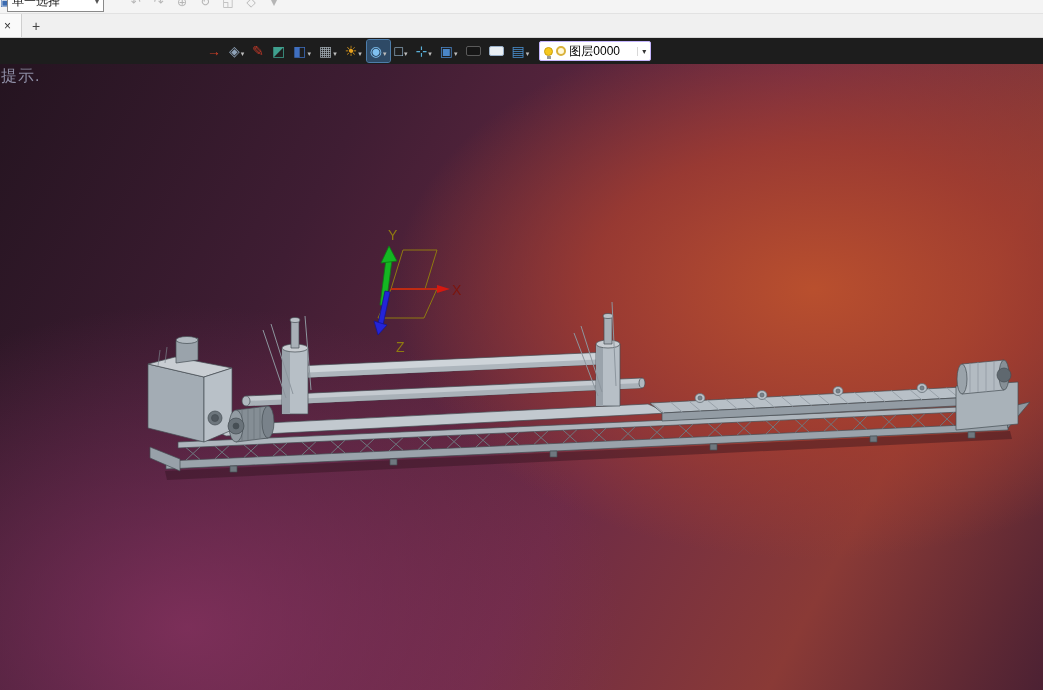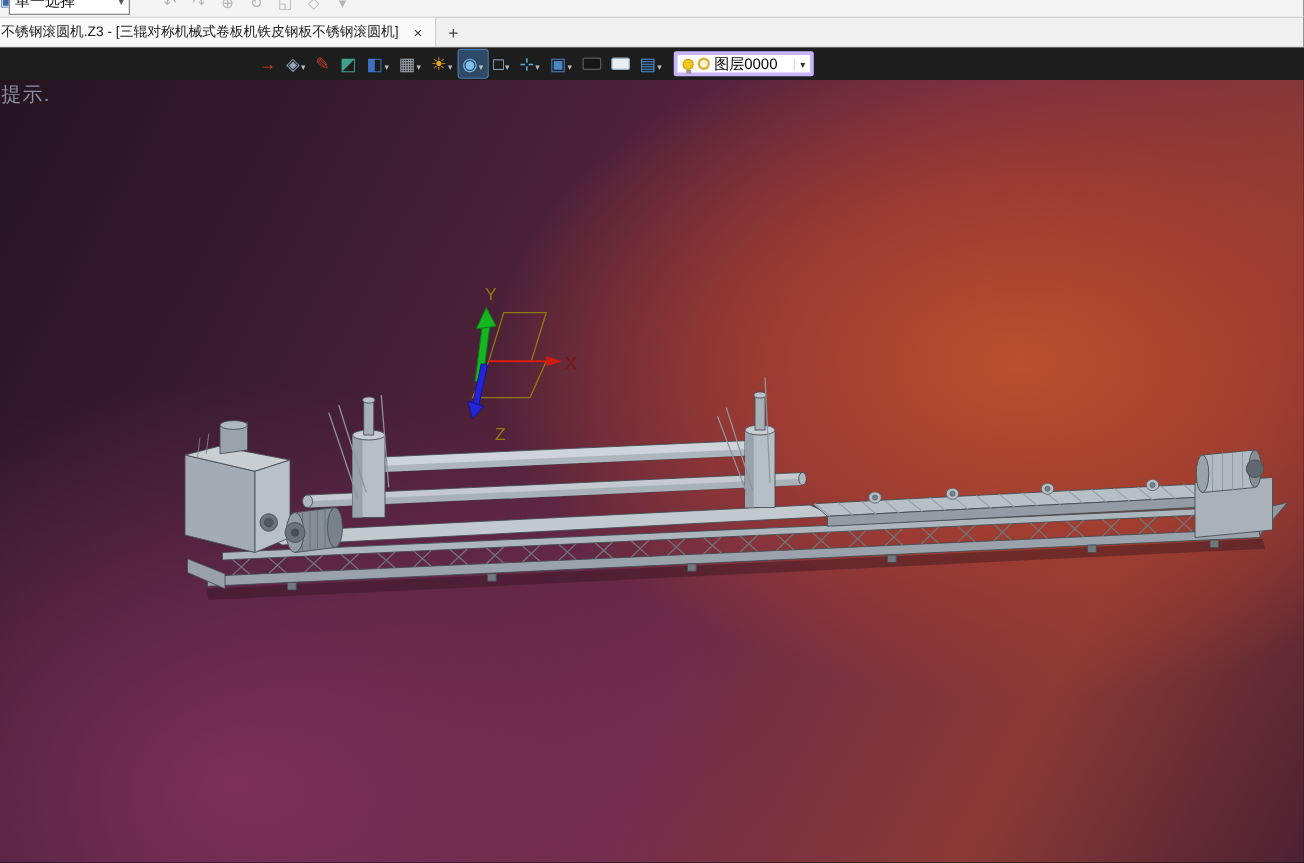--- a/index.html
+++ b/index.html
@@ -23,21 +23,21 @@
   .new-tab{width:28px;display:flex;align-items:center;justify-content:center;font-size:14px;color:#444}
 
   
   .ribbon{height:26px;background:#1d1d1d;display:flex;align-items:center;padding-left:204px;gap:2px}
   .tb-icon{height:22px;display:flex;align-items:center;padding:0 3px;border-radius:2px;gap:1px}
   .tb-icon .glyph{font-size:14px;line-height:22px}
   .tb-icon .swatch{width:15px;height:10px;border-radius:2px}
   .tb-icon .tb-caret{font-size:7px;color:#bdbdbd;align-self:center;margin-top:6px}
   .tb-icon.active{background:#2e4a66;outline:1px solid #4d7dab}
   .layer-combo{display:flex;align-items:center;gap:3px;height:20px;min-width:112px;margin-left:5px;
-    background:#fff;border:3px solid #c4b5fd;border-radius:2px;padding:0 4px;font-size:12px;color:#000}
+    background:#fff;border:1px solid #c4b5fd;border-radius:2px;padding:0 4px;font-size:12px;color:#000}
   .bulb{width:9px;height:9px;border-radius:50%;background:#f6c81d;border:1px solid #caa00e;position:relative}
   .bulb:after{content:"";position:absolute;left:2px;top:8px;width:4px;height:3px;background:#9a9a9a}
   .ring{width:10px;height:10px;border-radius:50%;border:2px solid #d9b13b;background:#fff8d8}
   .layer-caret{margin-left:auto;font-size:8px;color:#333;padding-left:4px;border-left:1px solid #d8d8d8}
 
   
   .viewport{position:relative;height:626px;overflow:hidden;
     background:
       radial-gradient(ellipse 560px 360px at 78% 36%, rgba(188,81,45,0.95) 0%, rgba(166,62,46,0.78) 40%, rgba(120,40,48,0) 75%),
       radial-gradient(ellipse 700px 520px at 18% 90%, rgba(140,52,100,0.75) 0%, rgba(140,52,100,0) 62%),
@@ -61,21 +61,20 @@
       <span class="mi" style="color: rgb(181, 181, 181);">⊕</span>
       <span class="mi" style="color: rgb(181, 181, 181);">↻</span>
       <span class="mi" style="color: rgb(181, 181, 181);">◱</span>
       <span class="mi" style="color: rgb(181, 181, 181);">◇</span>
       <span class="mi" style="color: rgb(181, 181, 181);">▾</span>
     </div>
 </div>
 
 <div class="tab-bar">
   <div class="tab">
-    <span>不锈钢滚圆机.Z3 - [三辊对称机械式卷板机铁皮钢板不锈钢滚圆机]</span>
     <span class="tab-close">×</span>
   </div>
   <div class="new-tab">+</div>
 </div>
 
 <div class="ribbon">
   <div style="display:flex;gap:2px">
       <div class="tb-icon">
         <span class="glyph" style="color: rgb(208, 64, 40);">→</span>
       </div>

